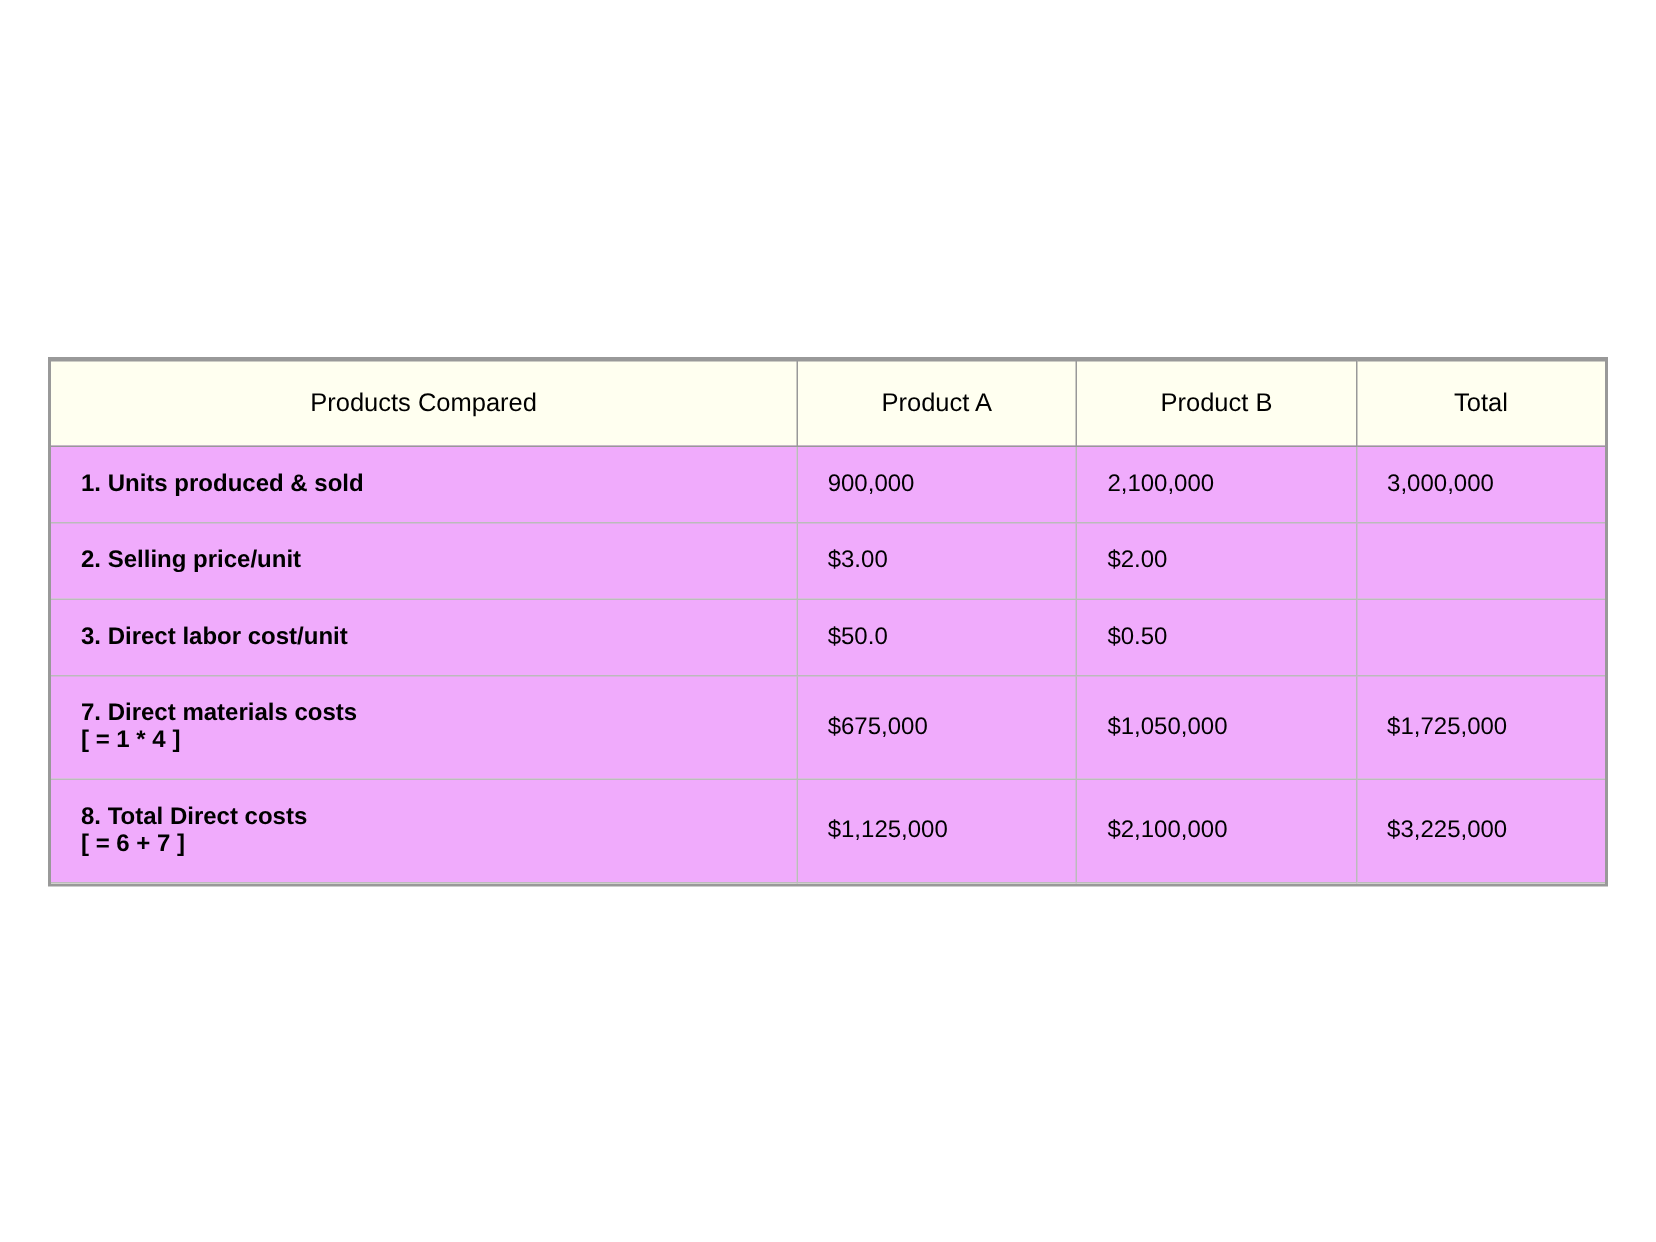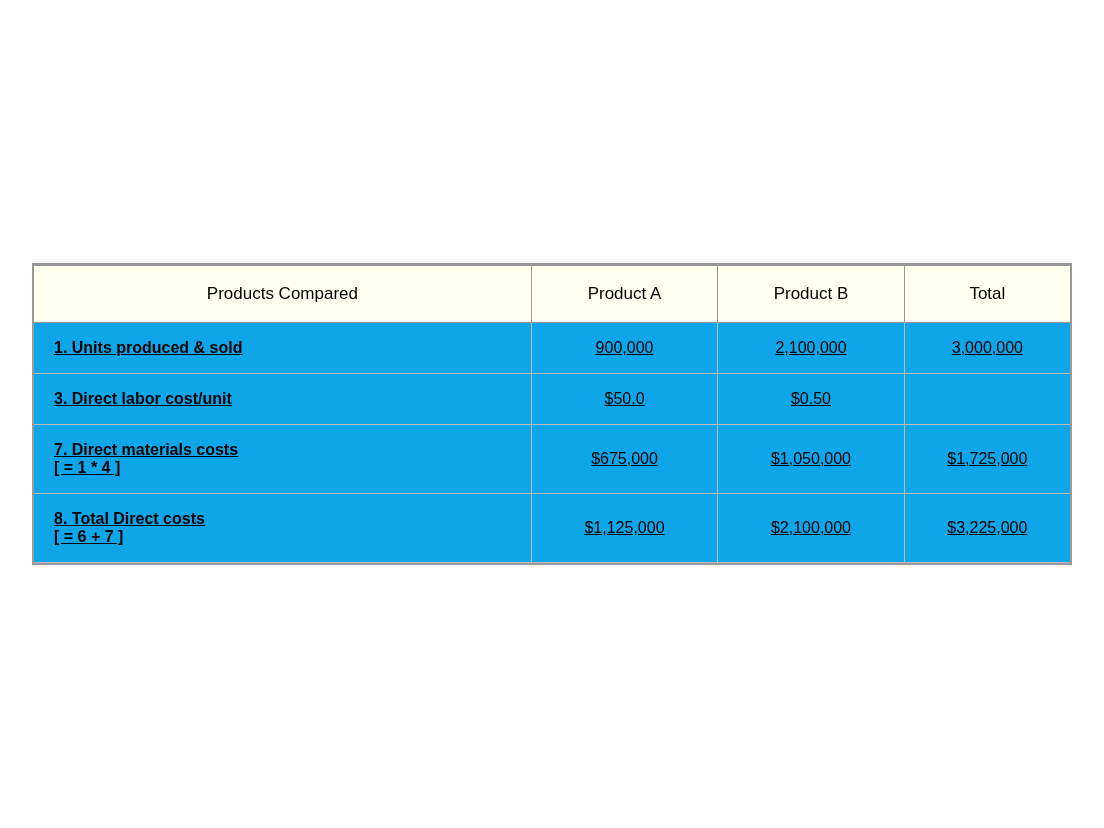--- a/index.html
+++ b/index.html
@@ -44,22 +44,21 @@
     thead th:first-child {
       text-align: center;
       border-left: none;
     }
 
     thead th:last-child {
       border-right: none;
     }
 
     tbody tr {
-      background: #0ea5e9;
-      text-decoration: underline;
+      background: #f0abfc;
     }
 
     tbody td {
       border: 1px solid #bbb;
       padding: 16px 20px;
       font-size: 16px;
       vertical-align: middle;
     }
 
     tbody td:first-child {
@@ -67,21 +66,20 @@
       font-weight: bold;
       text-align: left;
       width: 48%;
     }
 
     tbody td:last-child {
       border-right: none;
     }
 
     tbody td:not(:first-child) {
-      text-align: center;
     }
 
     .col-product-a {
       width: 18%;
     }
 
     .col-product-b {
       width: 18%;
     }
 
@@ -113,20 +111,26 @@
       </tr>
     </thead>
     <tbody id="table-body">
     <tr>
           <td>1. Units produced &amp; sold</td>
           <td>900,000</td>
           <td>2,100,000</td>
           <td>3,000,000</td>
         </tr>
         <tr>
+          <td>2. Selling price/unit</td>
+          <td>$3.00</td>
+          <td>$2.00</td>
+          <td></td>
+        </tr>
+        <tr>
           <td>3. Direct labor cost/unit</td>
           <td>$50.0</td>
           <td>$0.50</td>
           <td></td>
         </tr>
         <tr>
           <td>7. Direct materials costs<br> [ = 1 * 4 ]</td>
           <td>$675,000</td>
           <td>$1,050,000</td>
           <td>$1,725,000</td>

